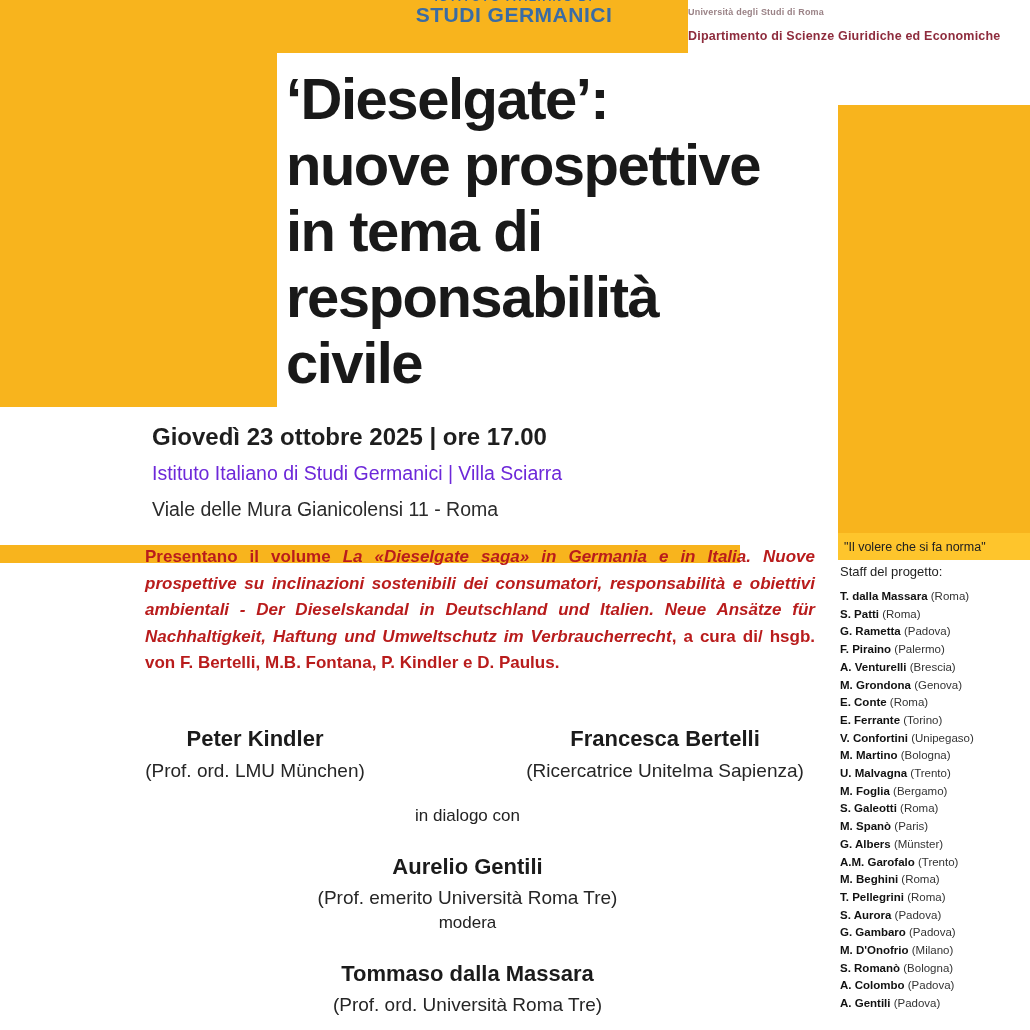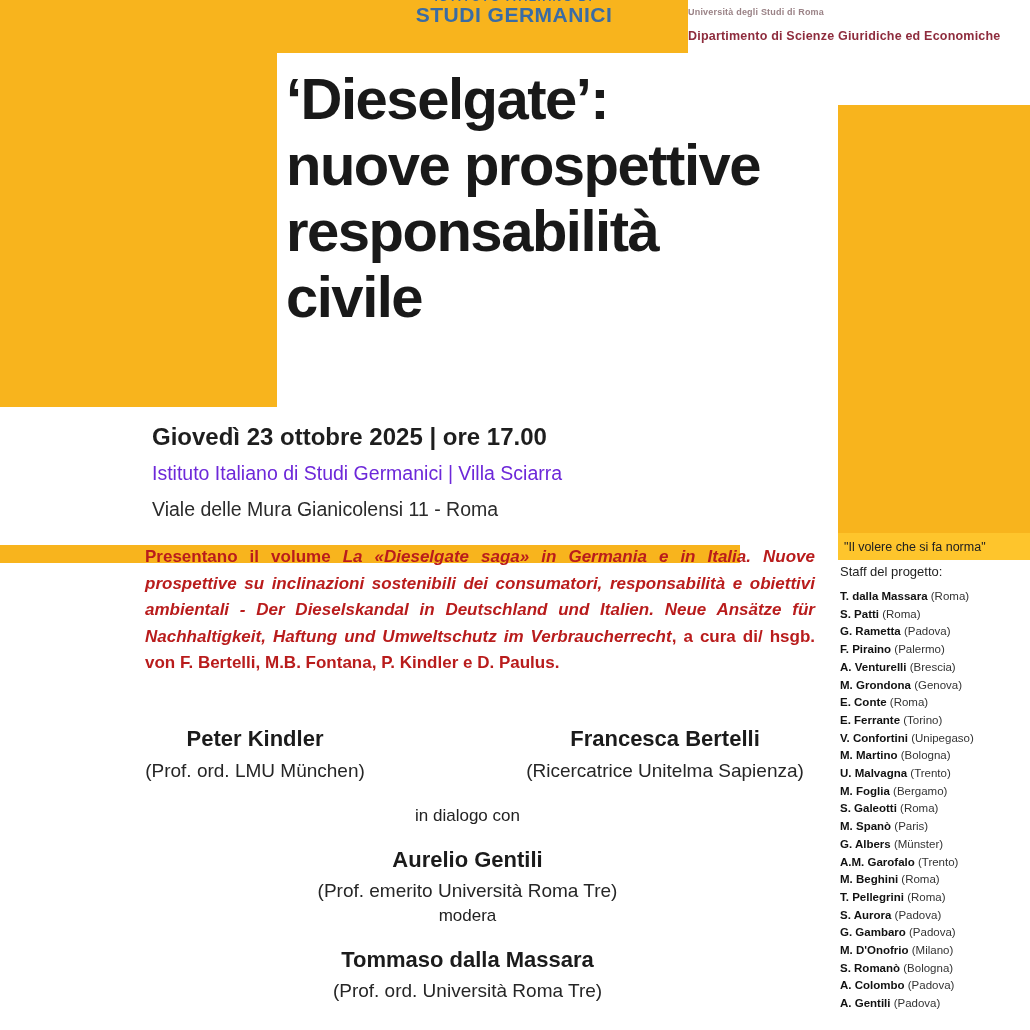--- a/index.html
+++ b/index.html
@@ -51,21 +51,21 @@
   .speakers{position:absolute;left:0;top:726px;width:1030px;}
   .speaker-col{position:absolute;text-align:center;}
   .speaker-col.left{left:110px;width:290px;}
   .speaker-col.right{left:480px;width:370px;}
   .speaker-name{font-size:22px;font-weight:bold;line-height:26px;}
   .speaker-affil{font-size:19px;line-height:22px;margin-top:8px;color:#262626;}
 
   
   .dialog-col{position:absolute;left:145px;top:806px;width:645px;text-align:center;}
   .small-label{font-size:17px;line-height:20px;color:#222;}
-  .dialog-col .speaker-name{margin-top:21px;}
+  .dialog-col .speaker-name{margin-top:28px;}
   .dialog-col .speaker-affil{margin-top:7px;}
   .dialog-col .modera{margin-top:4px;}
 
   
   .staff{position:absolute;left:840px;top:563px;width:190px;}
   .staff-heading{font-size:13px;line-height:18px;color:#222;margin-bottom:7px;}
   .staff-list{list-style:none;}
   .staff-list li{font-size:11.5px;line-height:17.7px;color:#111;white-space:nowrap;}
   .staff-list .n{font-weight:bold;}
   .staff-list .c{font-weight:normal;color:#333;}
@@ -86,20 +86,21 @@
   </div>
 
   <div class="header-right">
     <div class="uni">Università degli Studi di Roma</div>
     <div class="dept">Dipartimento di Scienze Giuridiche ed Economiche</div>
   </div>
 
   <div class="title">
     <div>‘Dieselgate’:</div>
     <div>nuove prospettive</div>
+    <div>in tema di</div>
     <div>responsabilità</div>
     <div>civile</div>
   </div>
 
   <div class="event">
     <div class="when">Giovedì 23 ottobre 2025 | ore 17.00</div>
     <div class="venue">Istituto Italiano di Studi Germanici | Villa Sciarra</div>
     <div class="address">Viale delle Mura Gianicolensi 11 - Roma</div>
   </div>
 

